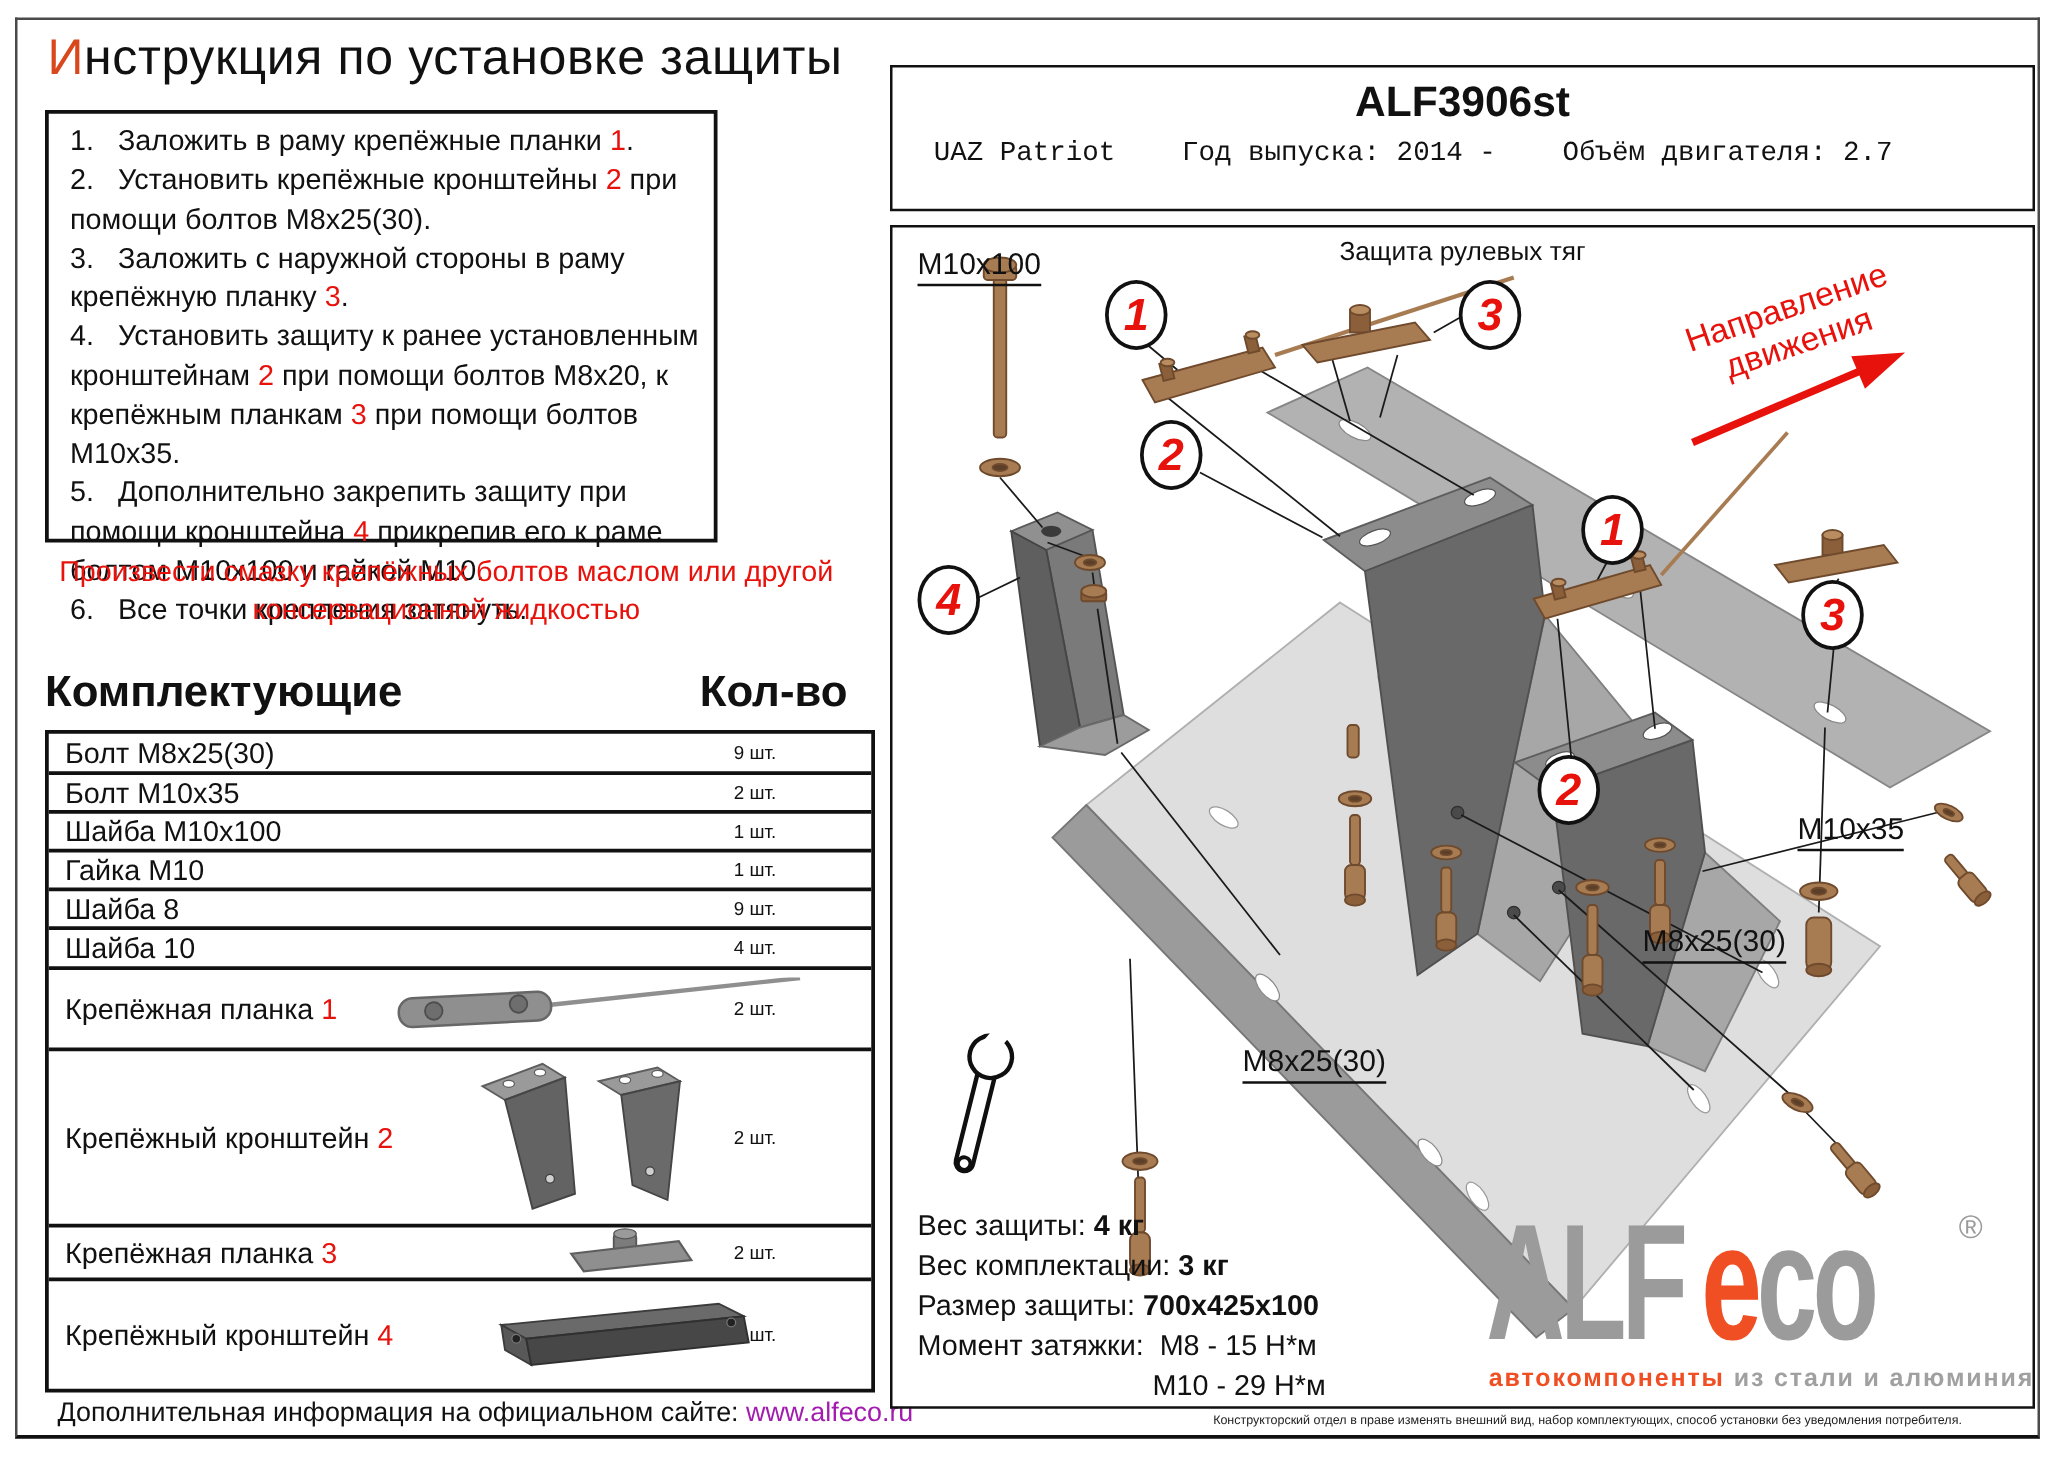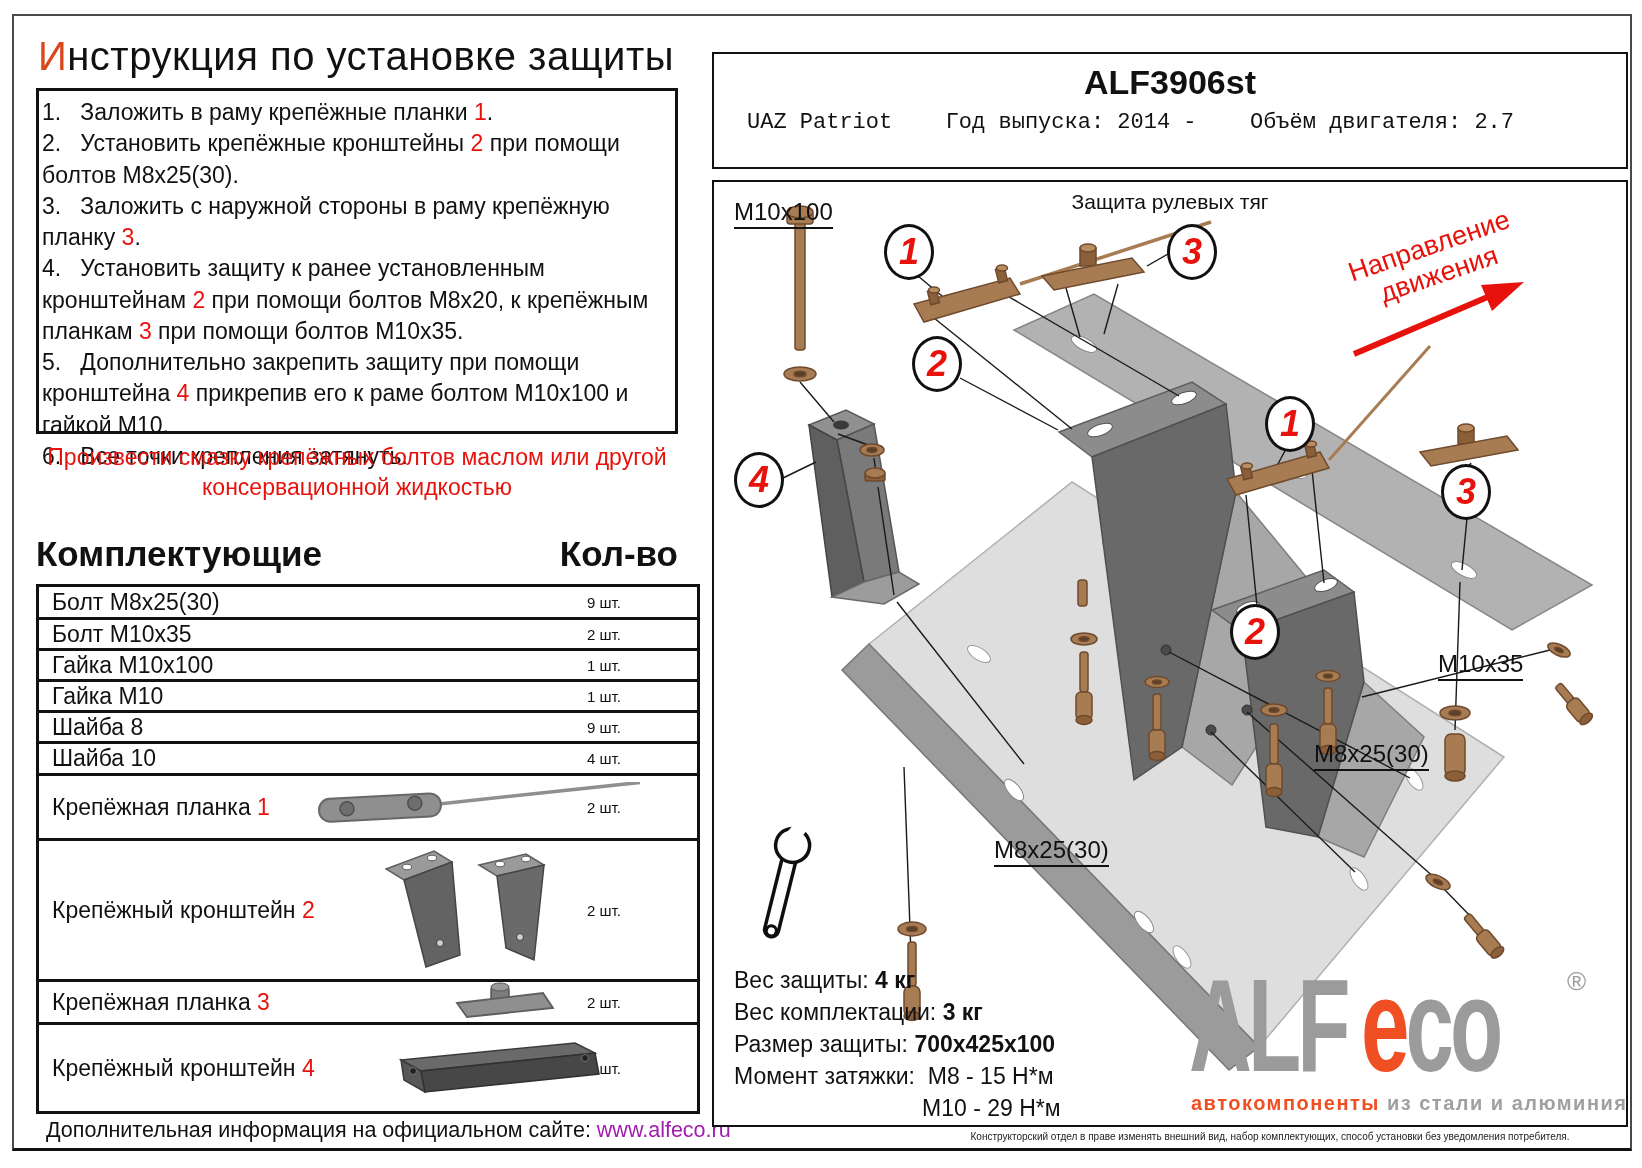--- a/index.html
+++ b/index.html
@@ -1,24 +1,24 @@
 <!DOCTYPE html>
 <html><head>
 <meta charset="utf-8">
 <style>
   html,body{margin:0;padding:0;background:#fff;}
   #page{position:relative;width:1642px;height:1168px;background:#fff;
         font-family:"Liberation Sans","DejaVu Sans",sans-serif;color:#111;overflow:hidden;}
   .abs{position:absolute;}
   #page-border{left:12px;top:14px;width:1616px;height:1132px;border:2px solid #4a4a4a;border-bottom:3px solid #111;}
   
-  #main-title{left:38px;top:34px;font-size:40px;letter-spacing:0.5px;white-space:nowrap;}
+  #main-title{left:38px;top:24px;font-size:40px;letter-spacing:0.5px;white-space:nowrap;}
   #main-title .first{color:#d9481c;}
-  #instr-box{left:36px;top:88px;width:642px;height:346px;border:3px solid #111;box-sizing:border-box;
-             padding:6px 12px 0 3px;font-size:23px;line-height:1.36;}
+  #instr-box{left:36px;top:88px;width:538px;height:346px;border:3px solid #111;box-sizing:border-box;
+             padding:6px 12px 0 17px;font-size:23px;line-height:1.36;}
   .instr{margin:0;white-space:pre-wrap;}
   .rednum{color:#e8120c;}
   #warning{left:36px;top:442px;width:642px;text-align:center;color:#e8120c;font-size:23px;line-height:1.32;}
   #parts-headers{left:36px;top:534px;width:642px;display:flex;justify-content:space-between;
                  font-size:35px;font-weight:bold;padding-right:0px;box-sizing:border-box;}
   #parts-table{left:36px;top:584px;width:664px;border:3px solid #111;box-sizing:border-box;}
   .prow{display:flex;align-items:center;position:relative;border-bottom:3px solid #111;}
   .prow:last-child{border-bottom:none;}
   .pname{padding-left:13px;font-size:23px;white-space:nowrap;}
   .pqty{margin-left:auto;width:150px;text-align:center;font-size:15px;margin-right:18px;}
@@ -77,21 +77,21 @@
   <div class="abs" id="parts-table">
     <div class="prow" style="height:30px">
         <span class="pname">Болт М8х25(30)</span>
         <span class="pqty">9 шт.</span>
       </div>
     <div class="prow" style="height:28px">
         <span class="pname">Болт М10х35</span>
         <span class="pqty">2 шт.</span>
       </div>
     <div class="prow" style="height:28px">
-        <span class="pname">Гайка М10х100</span>
+        <span class="pname">Шайба М10х100</span>
         <span class="pqty">1 шт.</span>
       </div>
     <div class="prow" style="height:28px">
         <span class="pname">Гайка М10</span>
         <span class="pqty">1 шт.</span>
       </div>
     <div class="prow" style="height:28px">
         <span class="pname">Шайба 8</span>
         <span class="pqty">9 шт.</span>
       </div>

